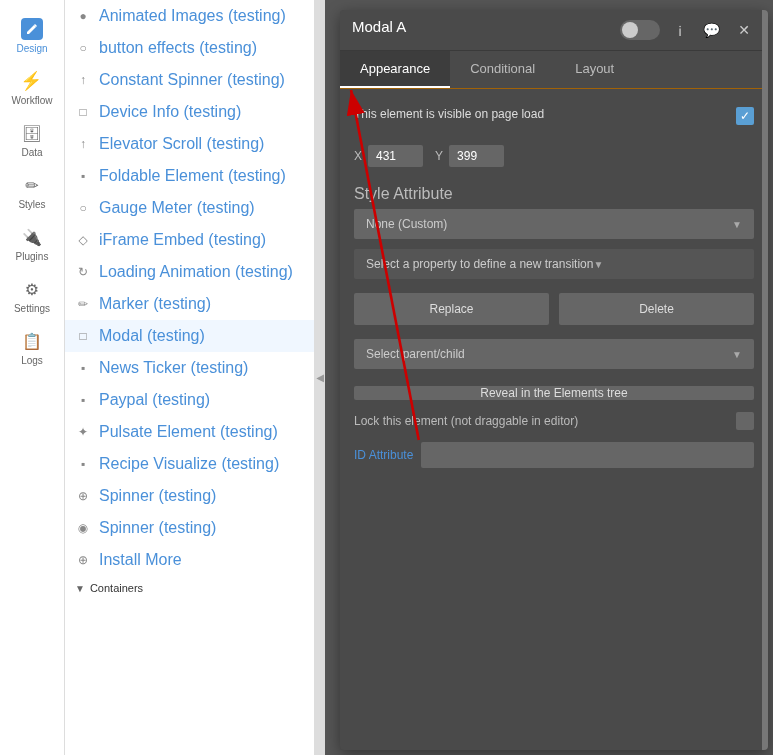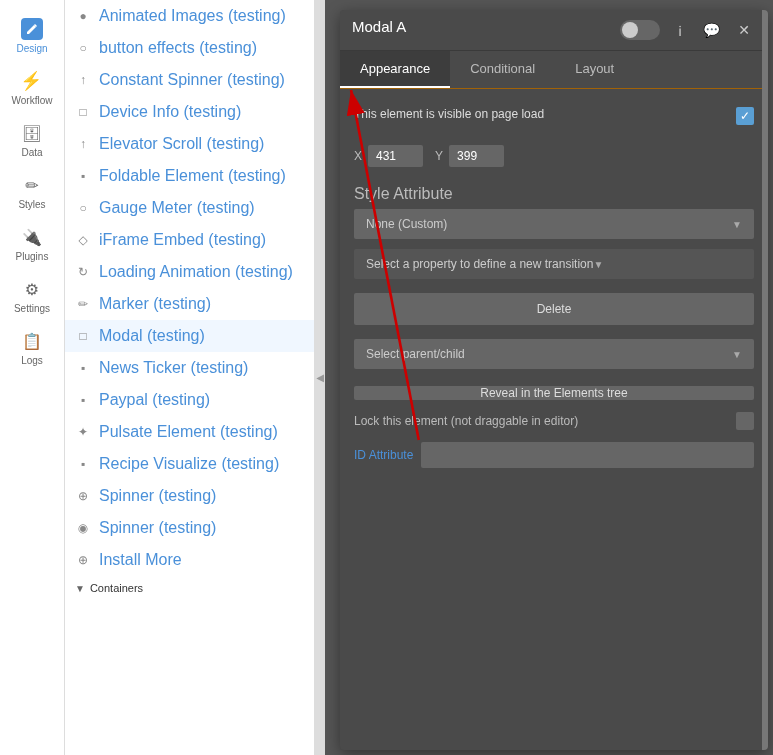--- a/index.html
+++ b/index.html
@@ -565,20 +565,21 @@
       </button>
 
       
       <button class="transition-dropdown">
         <span>Select a property to define a new transition</span>
         <span class="dropdown-arrow">▼</span>
       </button>
 
       
       <div class="action-buttons">
+        <button class="action-btn">Replace</button>
         <button class="action-btn">Delete</button>
       </div>
 
       
       <div class="parent-child-row">
         <button class="dropdown-btn">
           <span>Select parent/child</span>
           <span class="dropdown-arrow">▼</span>
         </button>
       </div>

